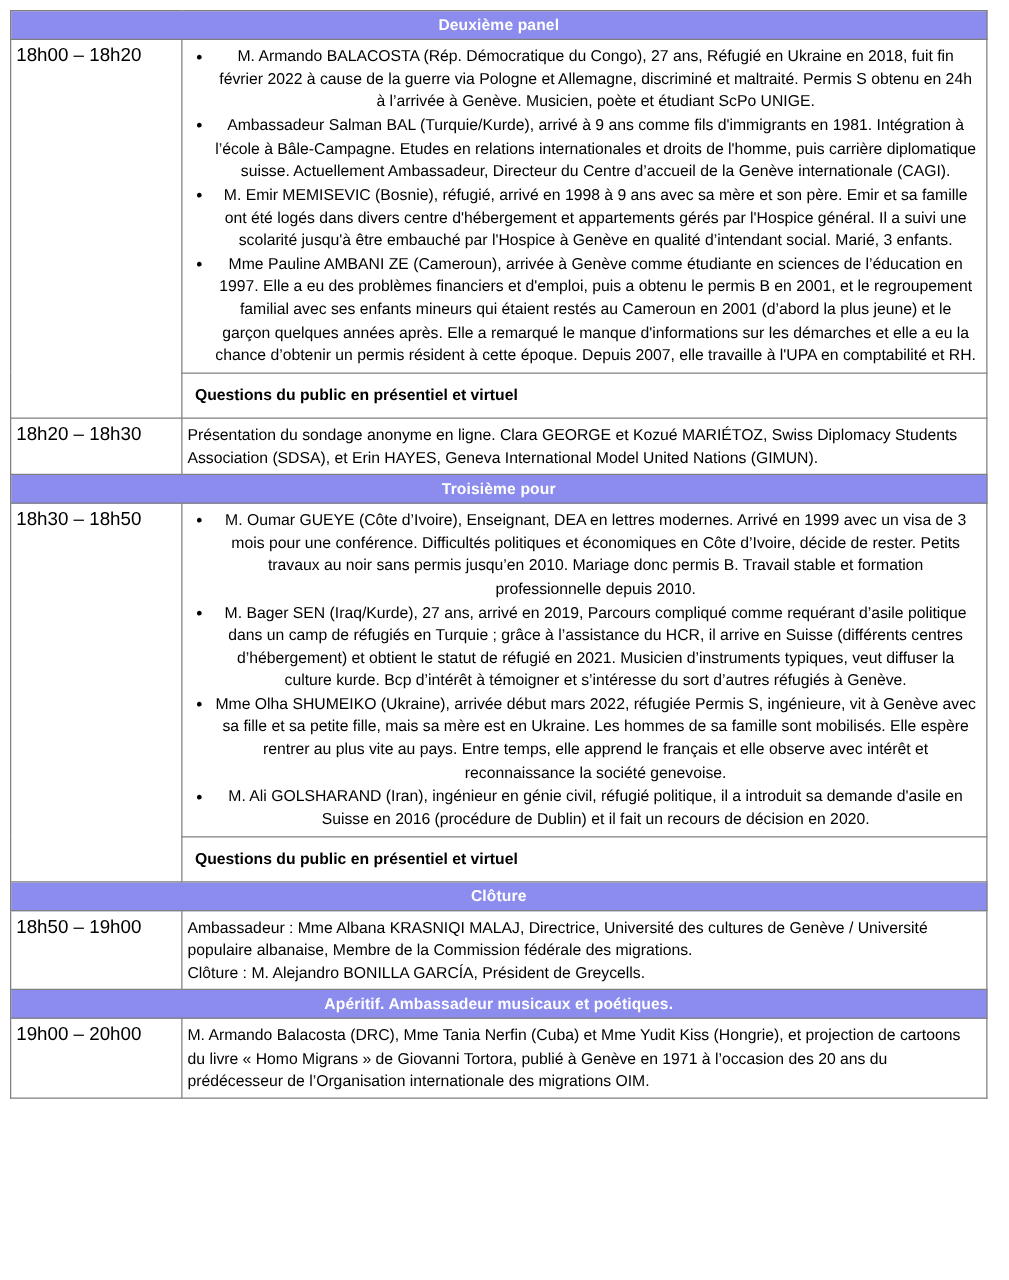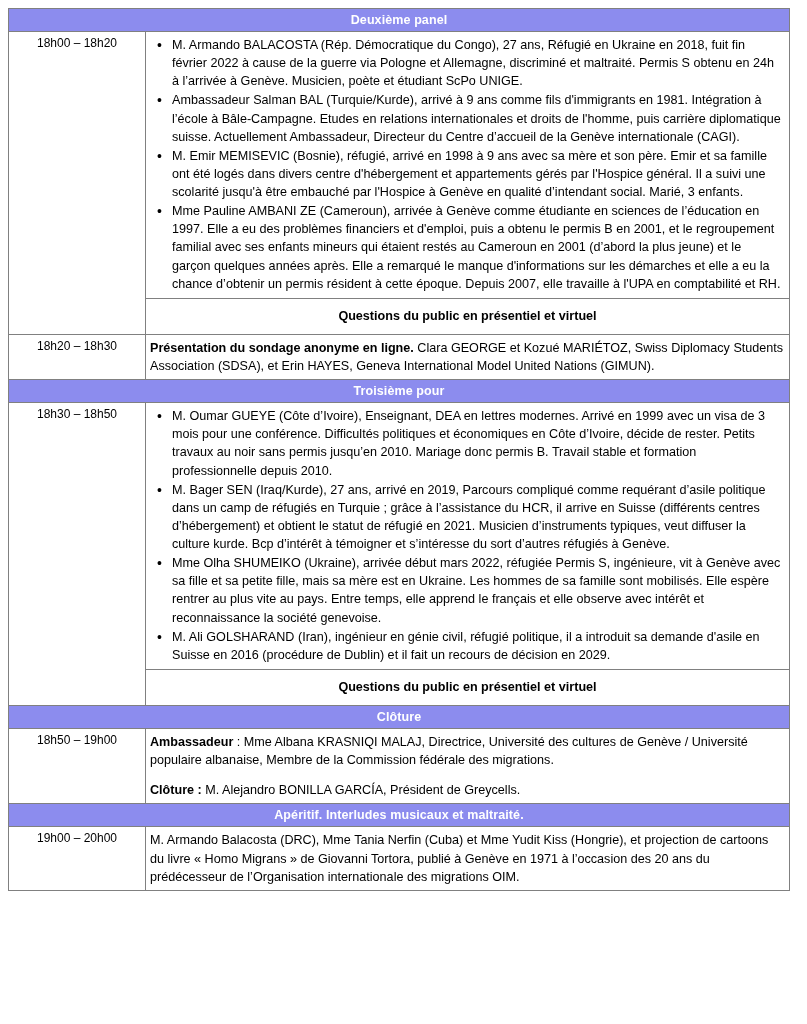--- a/index.html
+++ b/index.html
@@ -39,65 +39,64 @@
     font-weight: bold;
     font-size: 12.5px;
     letter-spacing: 0.1px;
     padding: 4px 4px 5px 4px;
     border: 1px solid #7a7ad8;
     vertical-align: middle;
   }
   
   td.time {
     width: 137px;
-    text-align: center;
-    font-size: 12px;
+    text-align: left;
+    font-size: 15px;
     padding: 11px 4px 6px 4px;
     vertical-align: top;
     white-space: nowrap;
   }
   
   td.content {
     font-size: 12.6px;
     line-height: 1.44;
     padding: 7px 10px 8px 10px;
   }
   td.content.centered {
-    text-align: center;
     font-weight: bold;
     padding: 8px 10px 9px 10px;
     margin-top: 20px;
   }
   ul.bullets {
     margin: 0;
     padding: 0 0 0 22px;
     list-style: none;
   }
   ul.bullets > li {
     position: relative;
     margin: 0 0 1px 0;
     padding: 0 4px 0 0;
-    text-align: left;
+    text-align: center;
   }
   ul.bullets > li::before {
     content: "\2022";
     position: absolute;
     left: -15px;
     top: -1px;
     font-size: 14px;
     line-height: inherit;
     color: #000;
   }
   .para {
     margin: 0;
   }
   .para + .para {
-    margin-top: 12px;
+    margin-top: 0px;
   }
-  b, .b { font-weight: bold; }
+  b, .b { font-weight: normal; }
 </style>
 </head>
 <body>
 
 <div class="page">
   <table class="schedule">
     <colgroup>
       <col style="width:137px">
       <col>
     </colgroup>
@@ -134,21 +133,21 @@
         <td class="band" colspan="2">Troisième pour</td>
       </tr>
 
       <tr>
         <td class="time" rowspan="2">18h30 – 18h50</td>
         <td class="content">
           <ul class="bullets">
             <li>M. Oumar GUEYE (Côte d’Ivoire), Enseignant, DEA en lettres modernes. Arrivé en 1999 avec un visa de 3 mois pour une conférence. Difficultés politiques et économiques en Côte d’Ivoire, décide de rester. Petits travaux au noir sans permis jusqu’en 2010. Mariage donc permis B. Travail stable et formation professionnelle depuis 2010.</li>
             <li>M. Bager SEN (Iraq/Kurde), 27 ans, arrivé en 2019, Parcours compliqué comme requérant d’asile politique dans un camp de réfugiés en Turquie ; grâce à l’assistance du HCR, il arrive en Suisse (différents centres d’hébergement) et obtient le statut de réfugié en 2021. Musicien d’instruments typiques, veut diffuser la culture kurde. Bcp d’intérêt à témoigner et s’intéresse du sort d’autres réfugiés à Genève.</li>
             <li>Mme Olha SHUMEIKO (Ukraine), arrivée début mars 2022, réfugiée Permis S, ingénieure, vit à Genève avec sa fille et sa petite fille, mais sa mère est en Ukraine. Les hommes de sa famille sont mobilisés. Elle espère rentrer au plus vite au pays. Entre temps, elle apprend le français et elle observe avec intérêt et reconnaissance la société genevoise.</li>
-            <li>M. Ali GOLSHARAND (Iran), ingénieur en génie civil, réfugié politique, il a introduit sa demande d'asile en Suisse en 2016 (procédure de Dublin) et il fait un recours de décision en 2029.</li>
+            <li>M. Ali GOLSHARAND (Iran), ingénieur en génie civil, réfugié politique, il a introduit sa demande d'asile en Suisse en 2016 (procédure de Dublin) et il fait un recours de décision en 2020.</li>
           </ul>
         </td>
       </tr>
 
       <tr>
         <td class="content centered">Questions du public en présentiel et virtuel</td>
       </tr>
 
       <tr>
         <td class="band" colspan="2">Clôture</td>
@@ -156,21 +155,21 @@
 
       <tr>
         <td class="time">18h50 – 19h00</td>
         <td class="content">
           <p class="para"><b>Ambassadeur</b><span> : Mme Albana KRASNIQI MALAJ, Directrice, Université des cultures de Genève / Université populaire albanaise, Membre de la Commission fédérale des migrations.</span></p>
           <p class="para"><b>Clôture : </b><span> M. Alejandro BONILLA GARCÍA, Président de Greycells.</span></p>
         </td>
       </tr>
 
       <tr>
-        <td class="band" colspan="2">Apéritif. Interludes musicaux et maltraité.</td>
+        <td class="band" colspan="2">Apéritif. Ambassadeur musicaux et poétiques.</td>
       </tr>
 
       <tr>
         <td class="time">19h00 – 20h00</td>
         <td class="content">
           <p class="para">M. Armando Balacosta (DRC), Mme Tania Nerfin (Cuba) et Mme Yudit Kiss (Hongrie), et projection de cartoons du livre « Homo Migrans » de Giovanni Tortora, publié à Genève en 1971 à l’occasion des 20 ans du prédécesseur de l’Organisation internationale des migrations OIM.</p>
         </td>
       </tr>
 
     </tbody>

